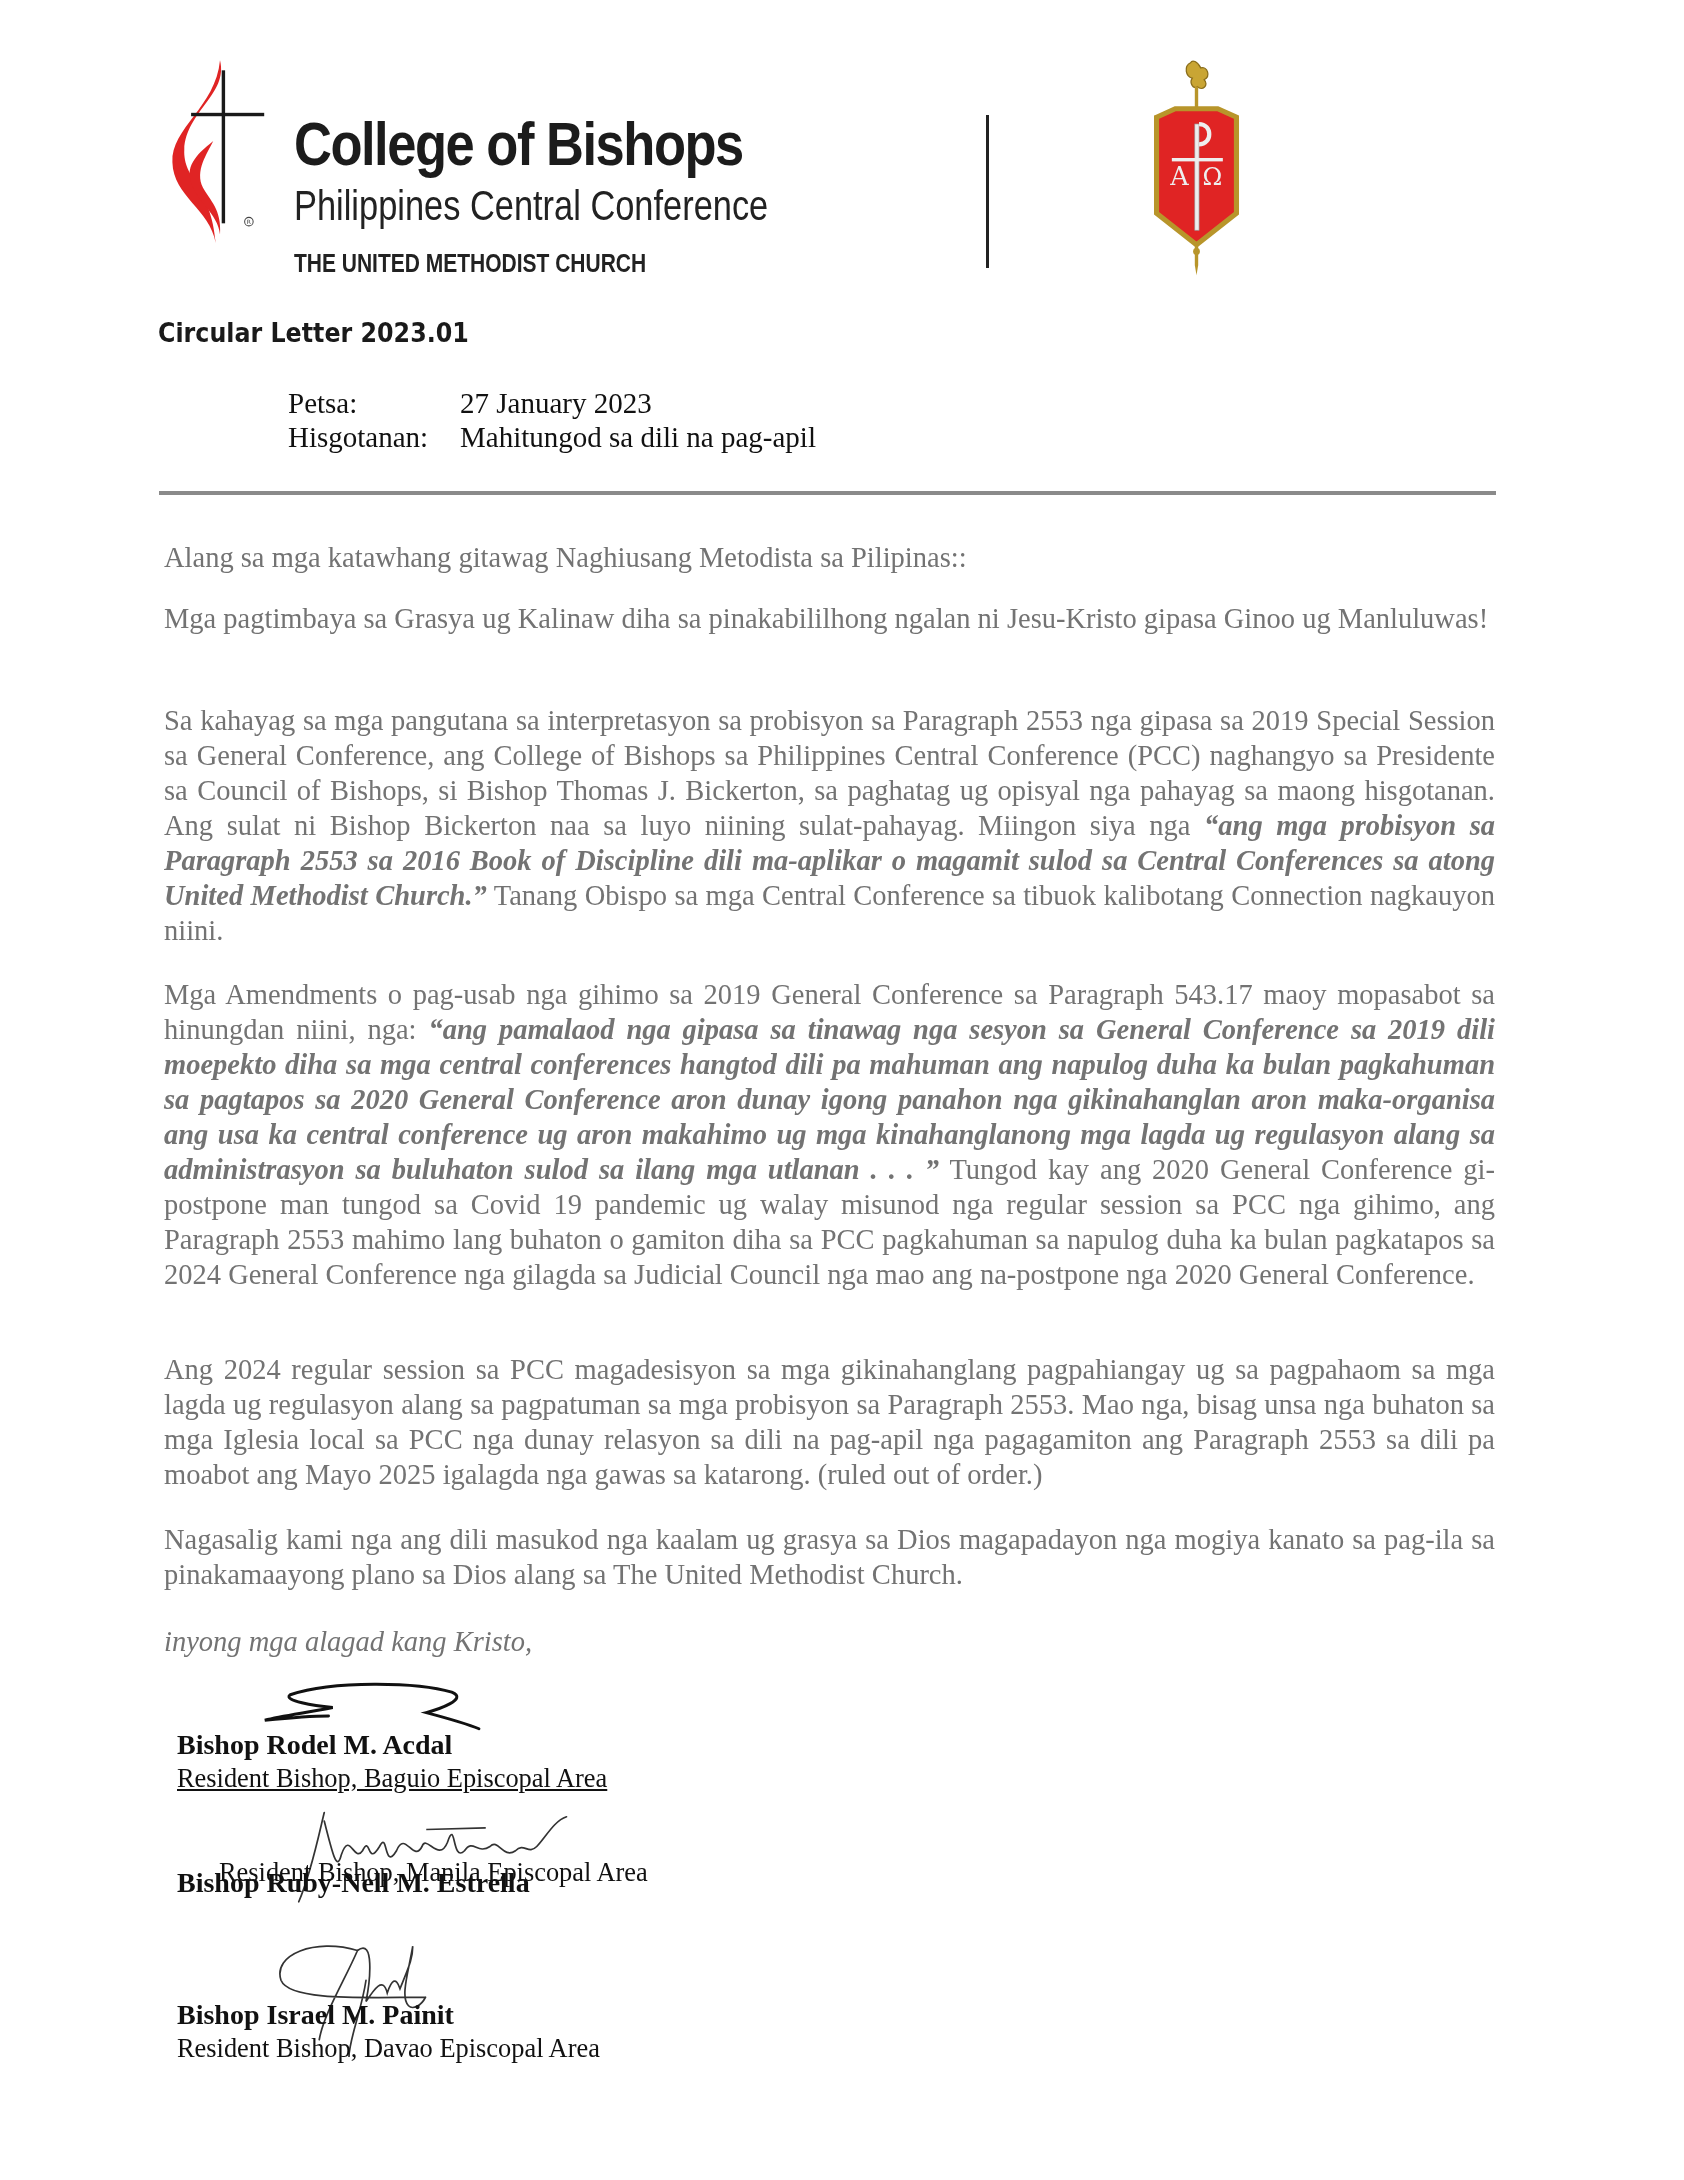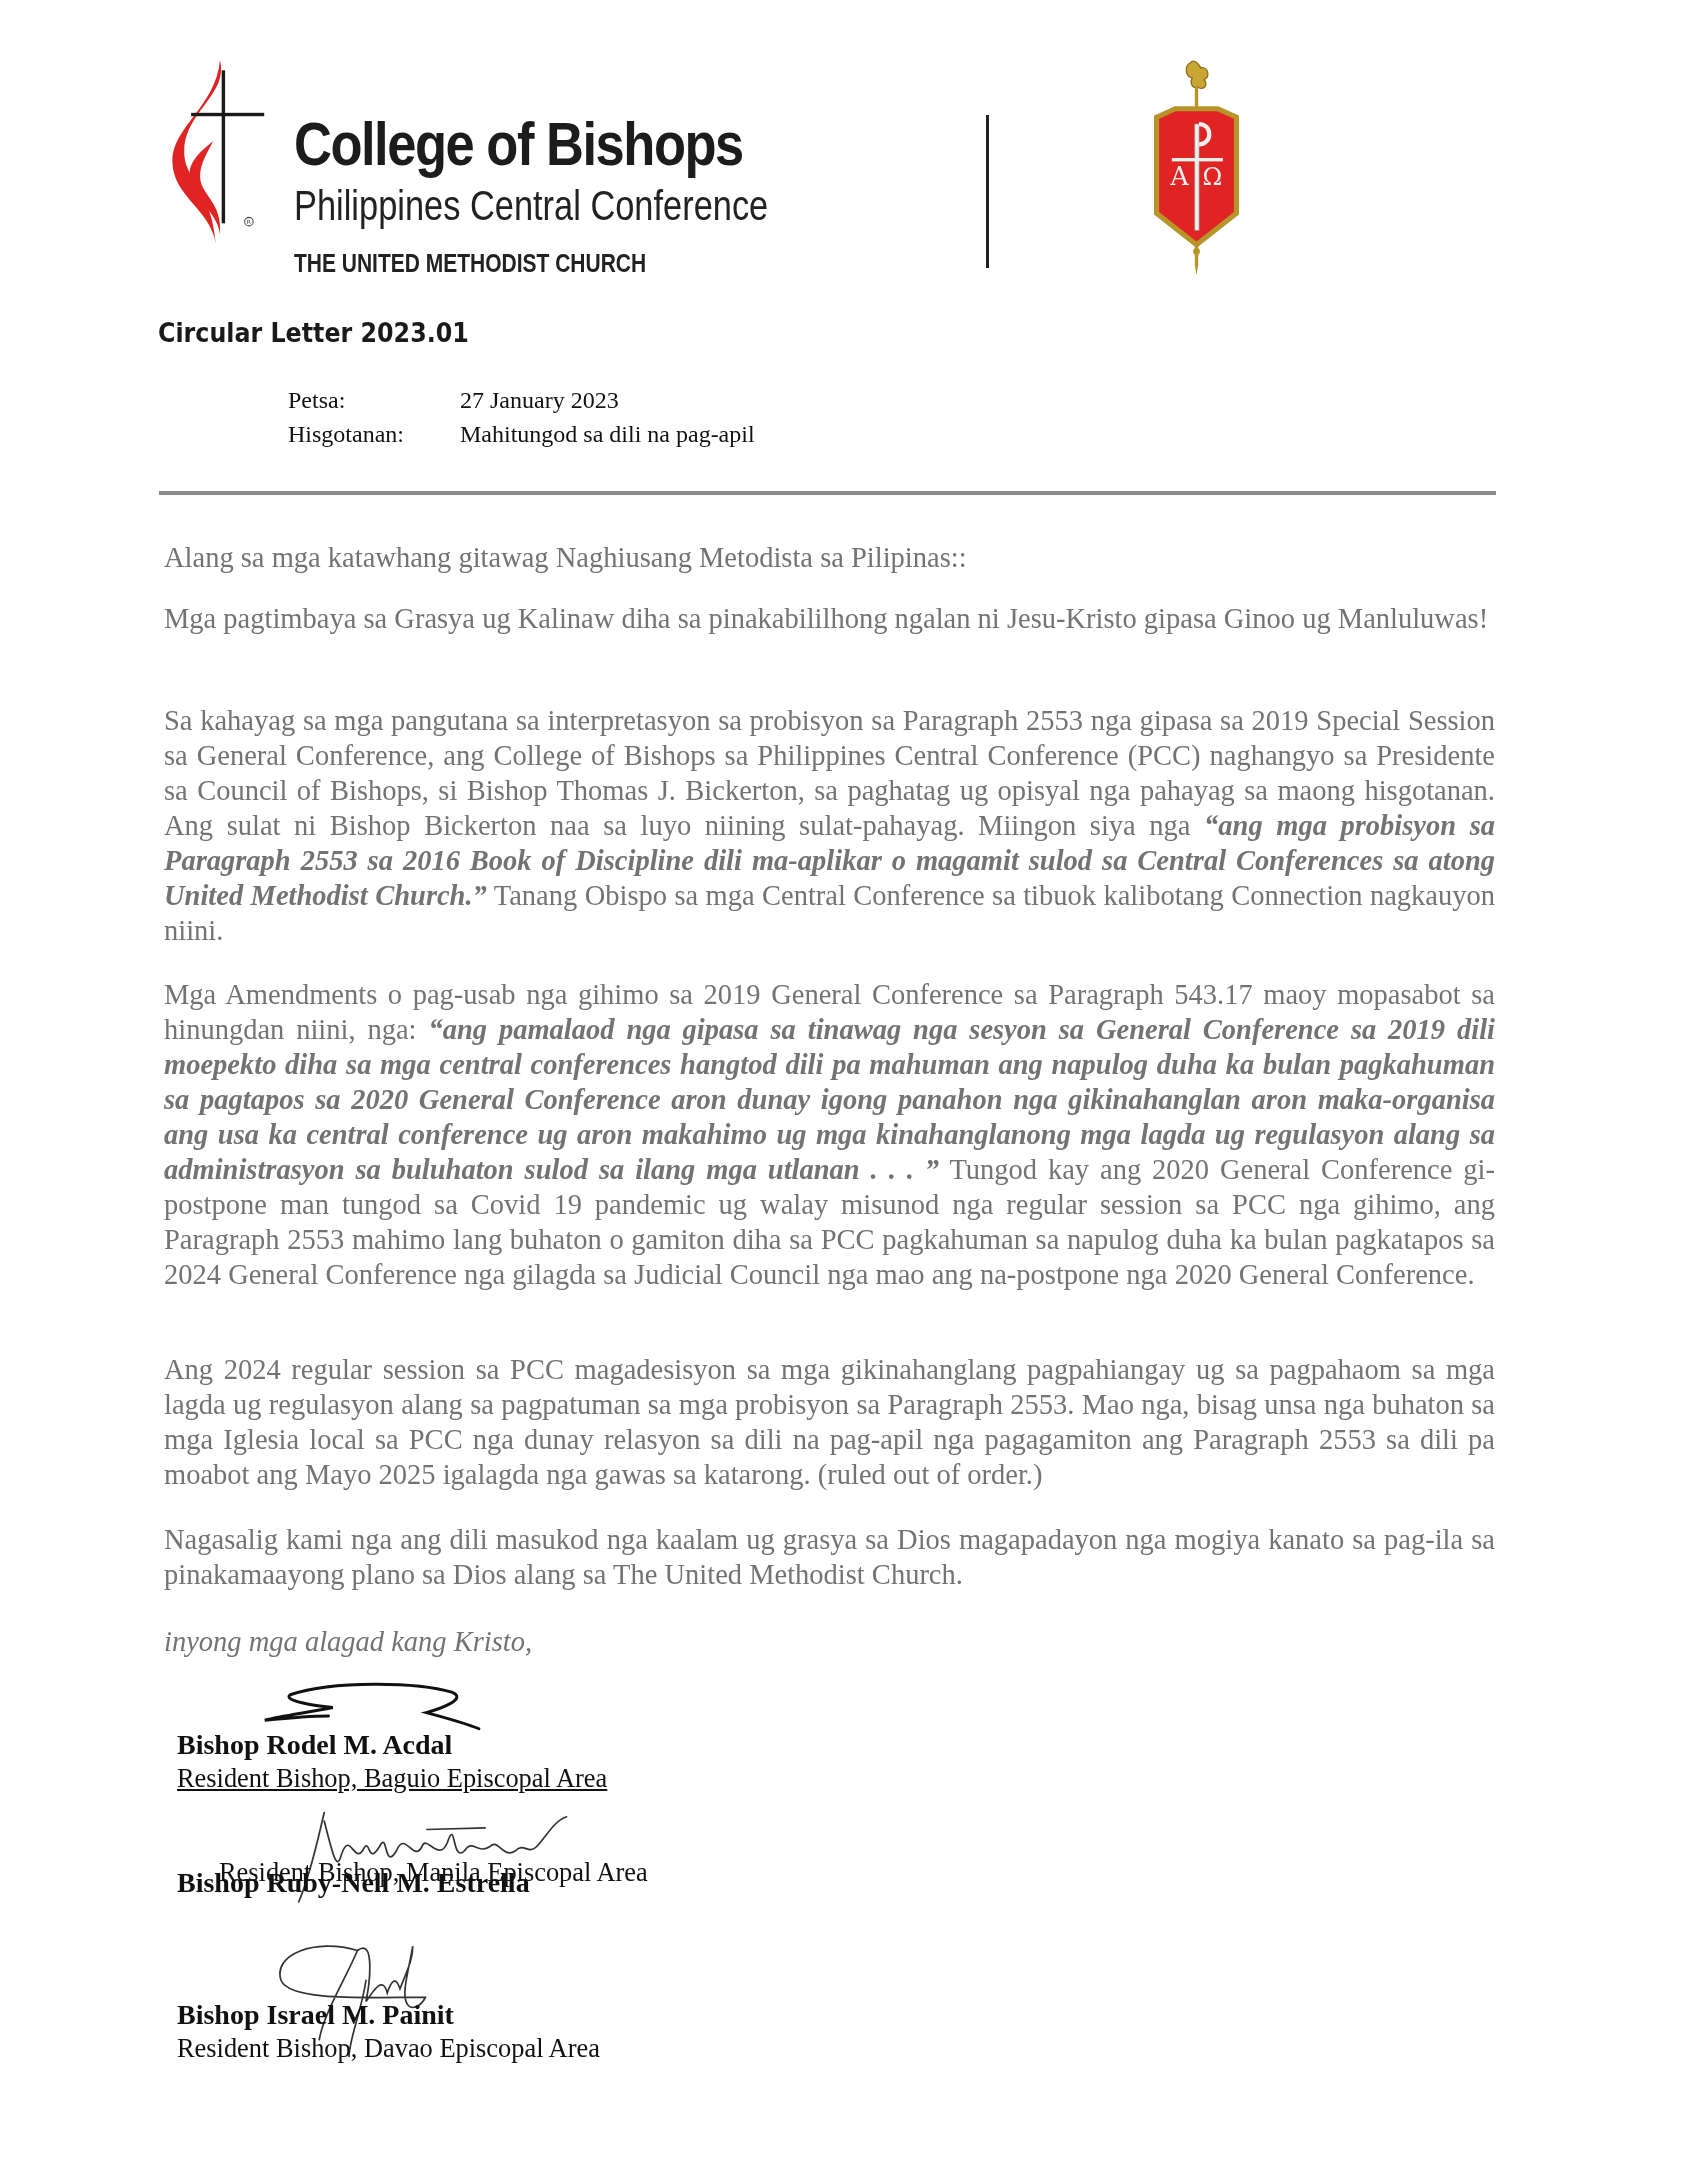--- a/index.html
+++ b/index.html
@@ -8,21 +8,21 @@
     .header { left: 0; top: 0; width: 1465px; height: 290px; }
     .logo-flame { left: 169px; top: 60px; width: 102px; height: 183px; }
     .brand-title { left: 294px; top: 109px; font-family: "Liberation Sans", sans-serif; font-weight: bold; font-size: 61px; letter-spacing: -1.7px; transform: scaleX(0.86); transform-origin: left top; color: #1c1c1c; white-space: nowrap; }
     .brand-sub { left: 294px; top: 181px; font-family: "Liberation Sans", sans-serif; font-size: 43px; transform: scaleX(0.80); transform-origin: left top; color: #222; white-space: nowrap; }
     .brand-church { left: 294px; top: 249px; font-family: "Liberation Sans", sans-serif; font-weight: bold; font-size: 25.6px; transform: scaleX(0.82); transform-origin: left top; color: #222; white-space: nowrap; }
     .divider-v { left: 986px; top: 115px; width: 2.6px; height: 153px; background: #222; }
     .emblem { left: 1141px; top: 56px; width: 111px; height: 221px; }
 
     .circular { left: 158px; top: 317px; font-family: "DejaVu Sans", sans-serif; font-weight: bold; font-size: 27px; transform: scaleX(0.88); transform-origin: left top; color: #1a1a1a; white-space: nowrap; }
 
-    .meta { font-family: "Liberation Serif", serif; font-size: 24px; white-space: nowrap; }
+    .meta { font-family: "Liberation Serif", serif; font-size: 29px; white-space: nowrap; }
     .meta-label { left: 288px; }
     .meta-value { left: 460px; font-weight: normal; }
     .row1 { top: 387px; }
     .row2 { top: 421px; }
 
     .hr { left: 159px; top: 491px; width: 1337px; height: 4.3px; background: #8a8a8a; }
 
     .body-text { left: 164px; width: 1331px; font-family: "Liberation Serif", serif; font-size: 28.5px; line-height: 35px; color: #737373; }
     .body-text p { margin: 0; }
     .justify { text-align: justify; }

